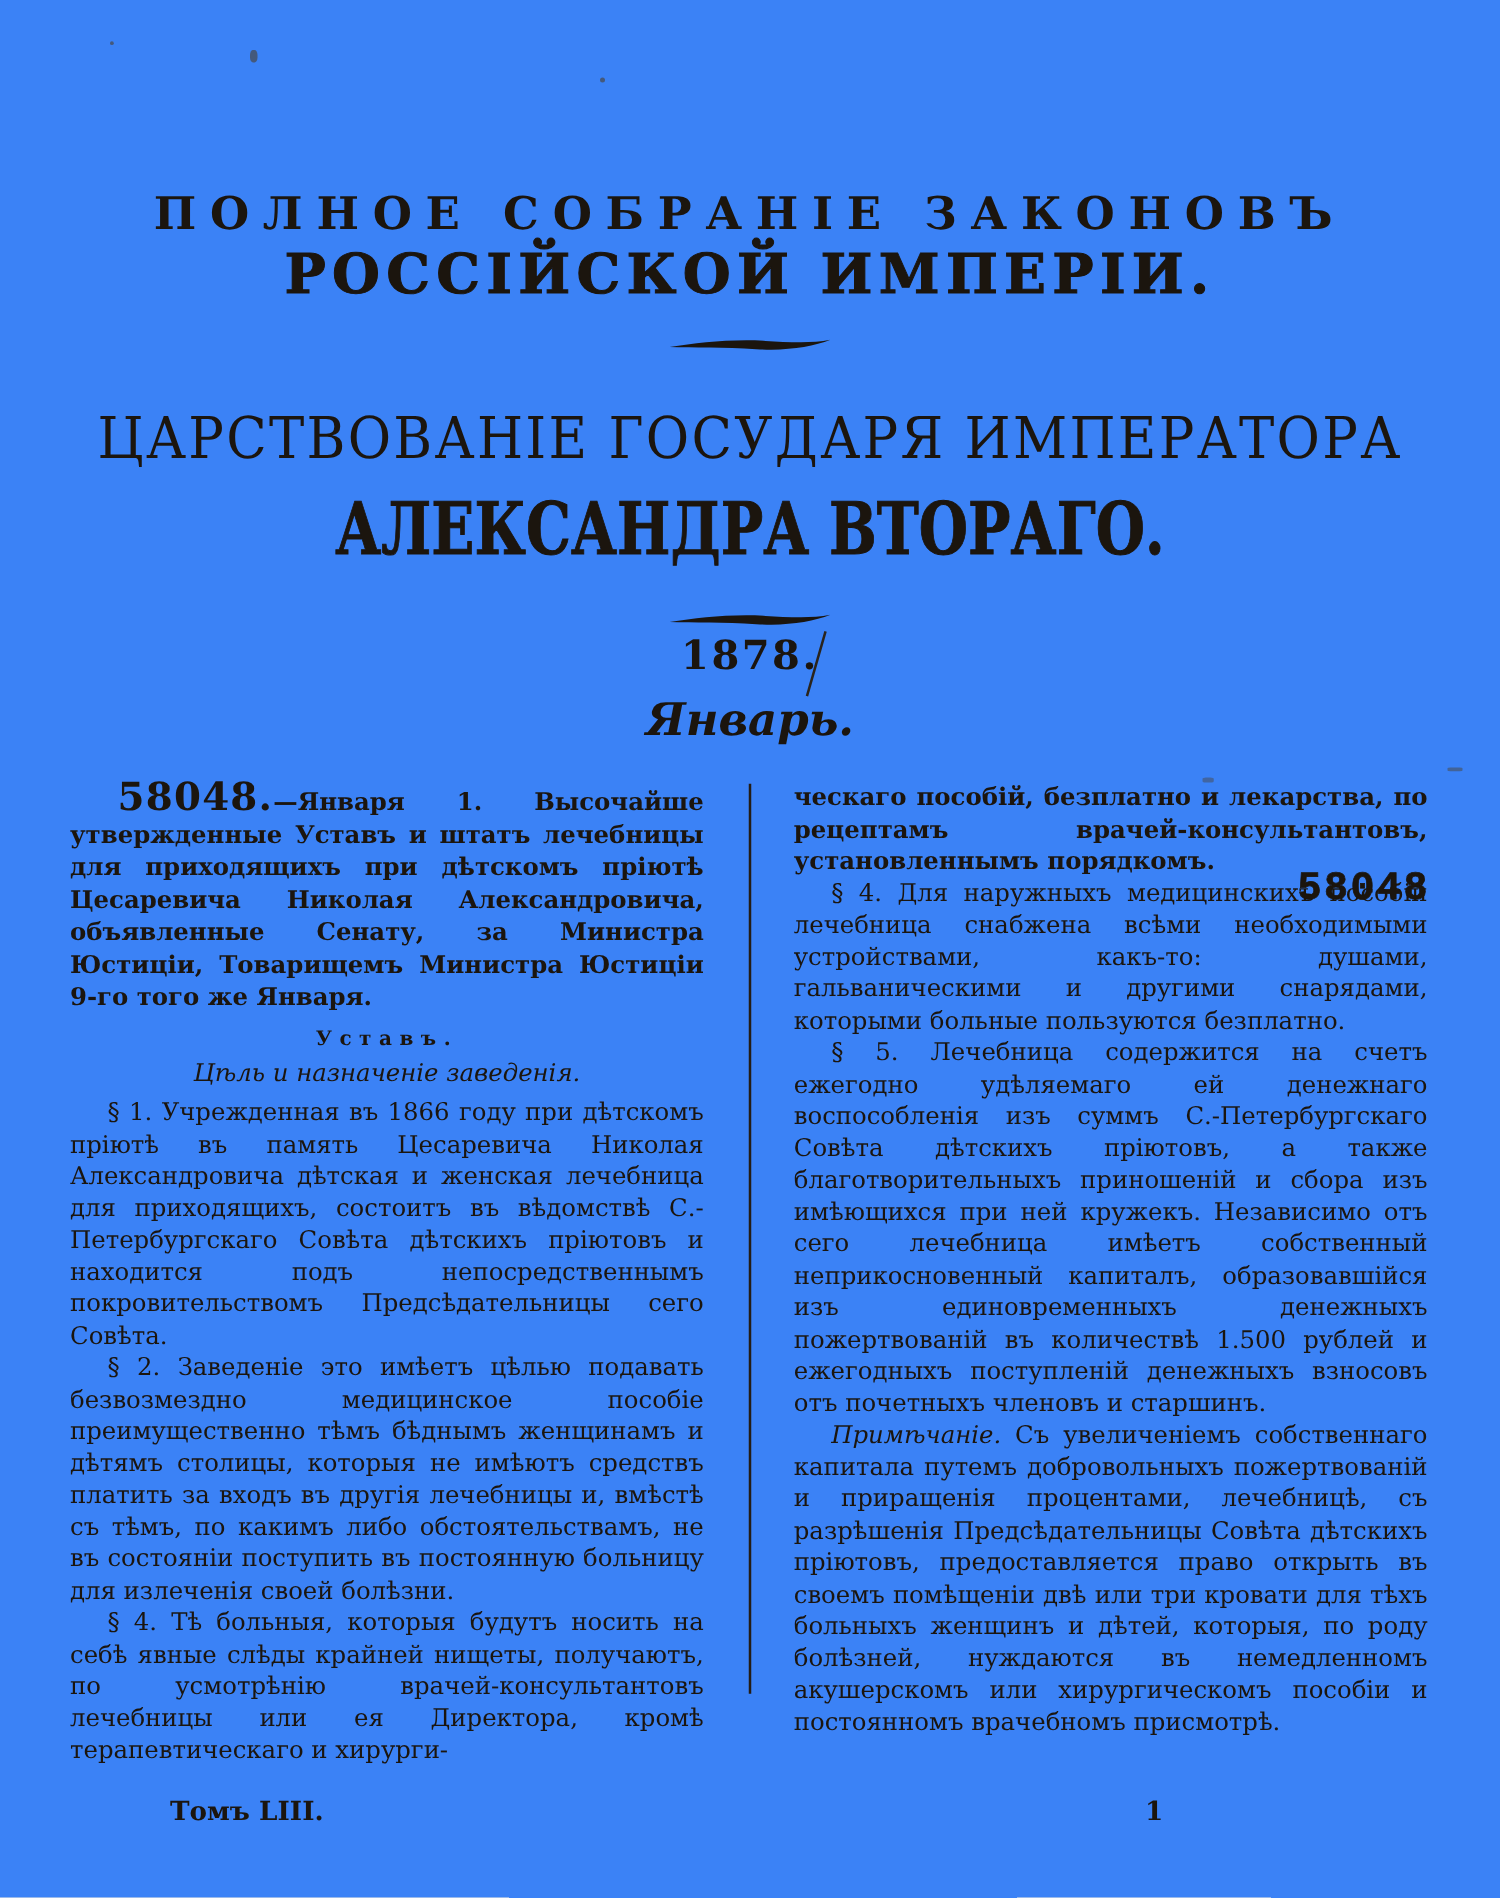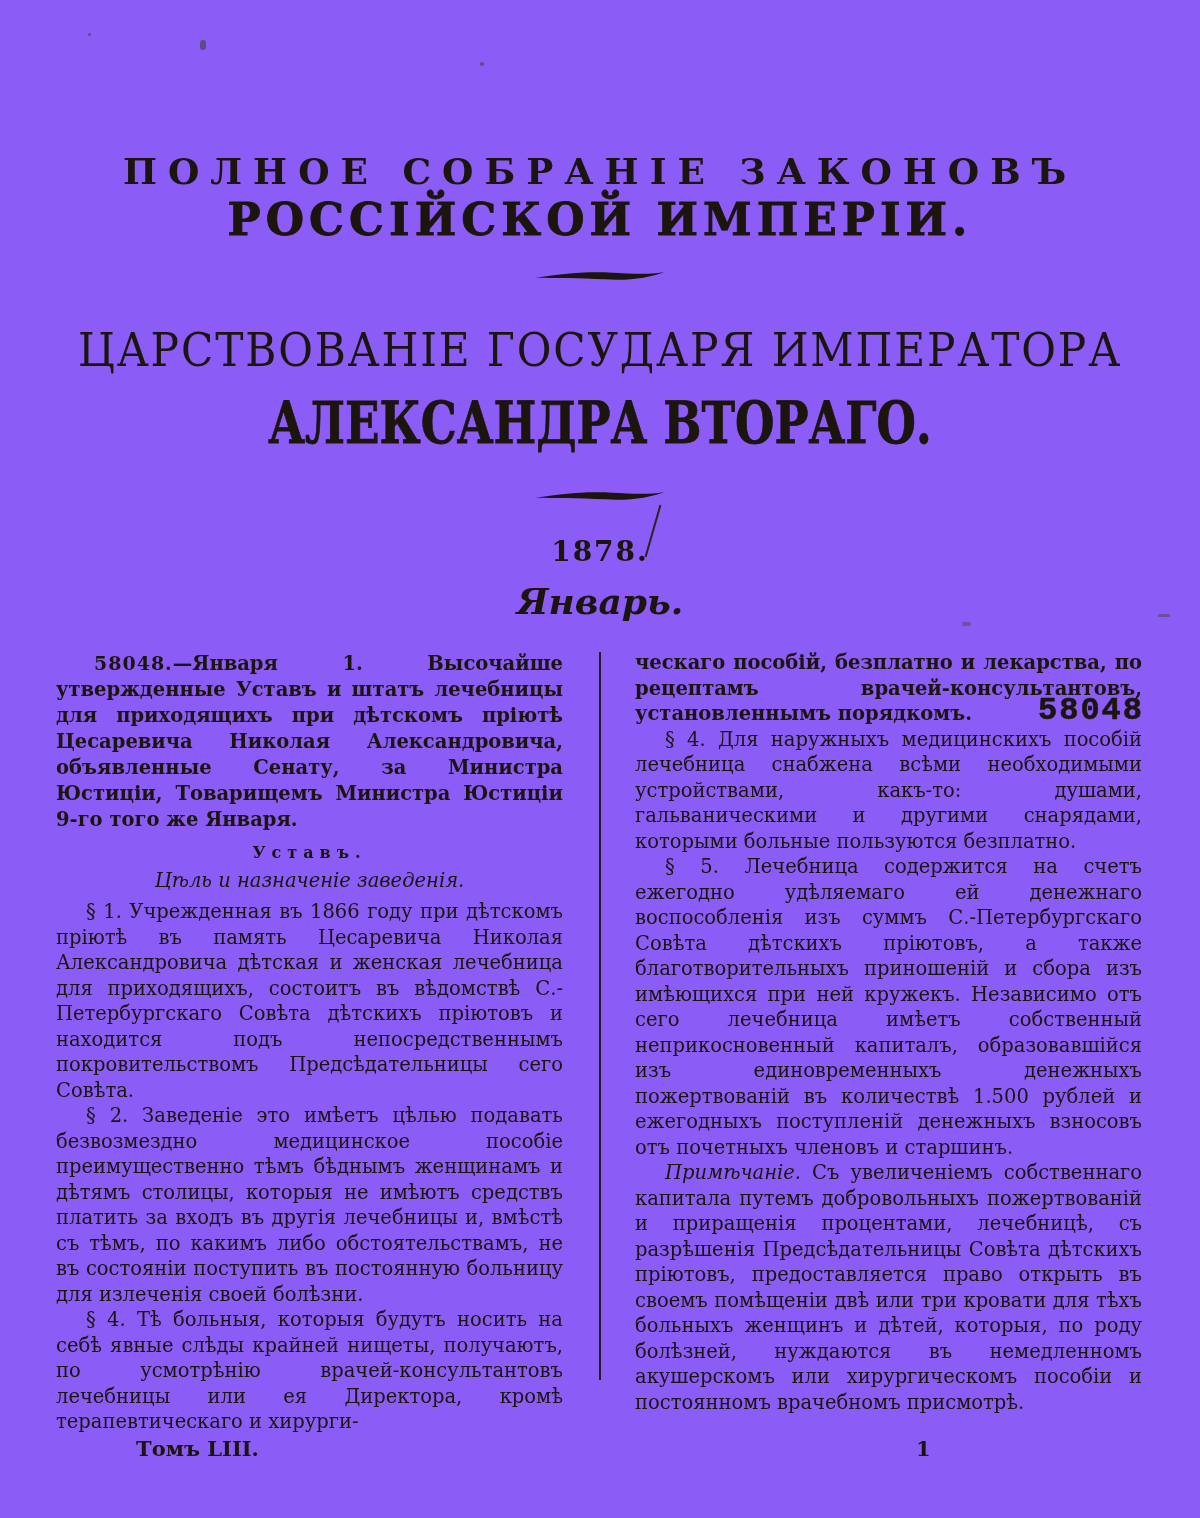--- a/index.html
+++ b/index.html
@@ -5,21 +5,21 @@
   html, body {
     margin: 0;
     padding: 0;
     background: #e8e6e0;
   }
   .page {
     position: relative;
     width: 1200px;
     height: 1518px;
     margin: 0 auto;
-    background: #8b5cf6;
+    background: #3b82f6;
     color: #1b150e;
     font-family: "DejaVu Serif", "Liberation Serif", serif;
     overflow: hidden;
   }
 
   
   .header { padding-top: 150px; text-align: center; }
 
   .series-title-1 {
     font-size: 36px;
@@ -51,22 +51,21 @@
   .reign-2 {
     margin-top: 12px;
     font-size: 58px;
     font-weight: 700;
     -webkit-text-stroke: 0.8px #1b150e;
     transform: scaleX(0.78);
     transform-origin: center;
     white-space: nowrap;
   }
   .year {
-    margin-top: 30px;
-    font-size: 28px;
+    font-size: 32px;
     font-weight: 700;
     letter-spacing: 2px;
   }
   .month {
     margin-top: 12px;
     font-size: 36px;
     font-weight: 700;
     font-style: italic;
   }
 
@@ -93,21 +92,21 @@
   .col-right { padding-left: 38px; }
 
   .col p { margin: 0; text-indent: 30px; }
   .col p.no-indent { text-indent: 0; font-weight: bold; }
 
   p.intro {
     font-weight: 700;
     text-indent: 38px;
     line-height: 26px;
   }
-  .act-no { font-size: 19px; letter-spacing: 1px; }
+  .act-no { font-size: 31px; letter-spacing: 1px; }
 
   .statute-heading {
     text-align: center;
     text-indent: 0 !important;
     font-weight: 700;
     font-size: 16px;
     letter-spacing: 6px;
     margin: 7px 0 2px 0 !important;
   }
   .section-heading {

